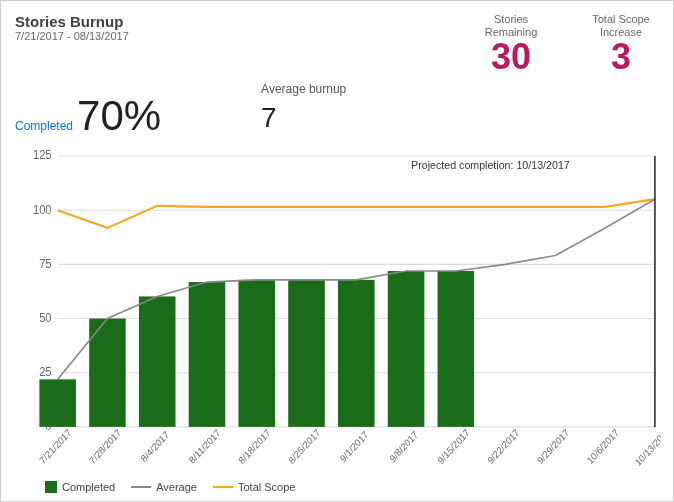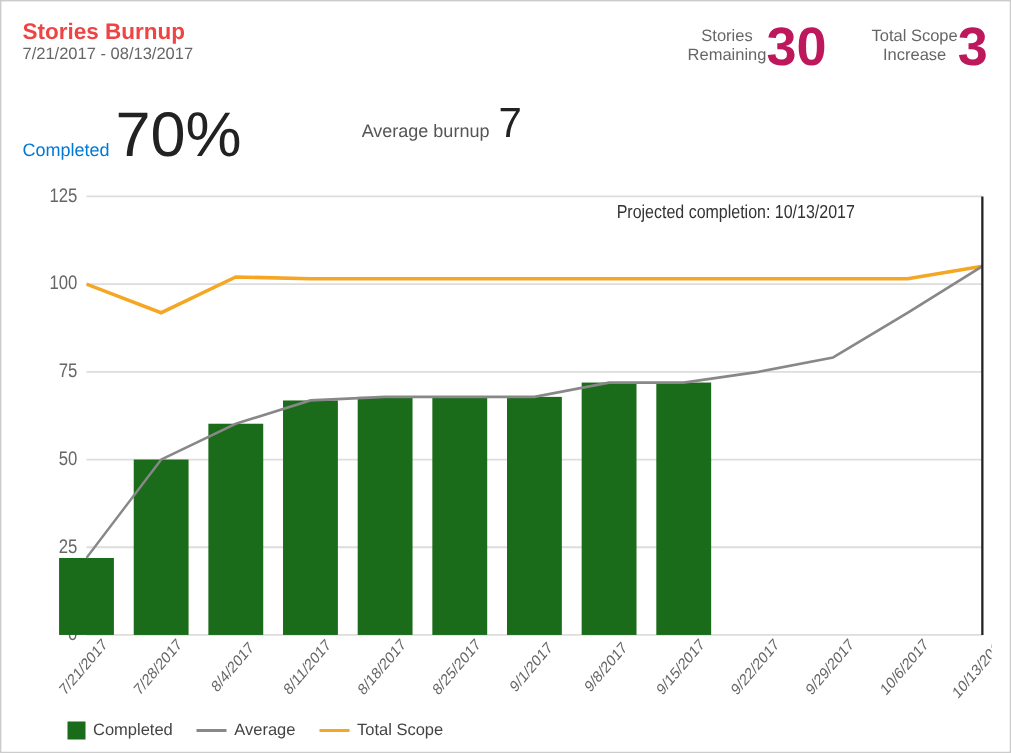--- a/index.html
+++ b/index.html
@@ -26,35 +26,35 @@
       align-items: flex-start;
       margin-bottom: 4px;
     }
     .title-block {
       display: flex;
       flex-direction: column;
     }
     .chart-title {
       font-size: 15px;
       font-weight: 600;
-      color: #ef4444;
+      color: #404040;
     }
     .chart-subtitle {
       font-size: 11px;
       color: #666;
     }
     .stats-block {
       display: flex;
       flex-direction: row;
       gap: 30px;
       align-items: flex-start;
     }
     .stat-item {
       display: flex;
-      flex-direction: row;
+      flex-direction: column;
       align-items: center;
       min-width: 80px;
     }
     .stat-label {
       font-size: 11px;
       color: #666;
       text-align: center;
       line-height: 1.2;
     }
     .stat-value {
@@ -84,21 +84,22 @@
       font-size: 42px;
       font-weight: 300;
       color: #222;
       line-height: 1;
       margin-top: 16px;
     }
     .metric-avg {
       display: flex;
       align-items: baseline;
       gap: 6px;
-      margin-left: 80px;
+      margin-left: 100px;
+      flex-direction: column;
     }
     .metric-avg-label {
       font-size: 12px;
       color: #555;
     }
     .metric-avg-value {
       font-size: 28px;
       font-weight: 300;
       color: #222;
     }

